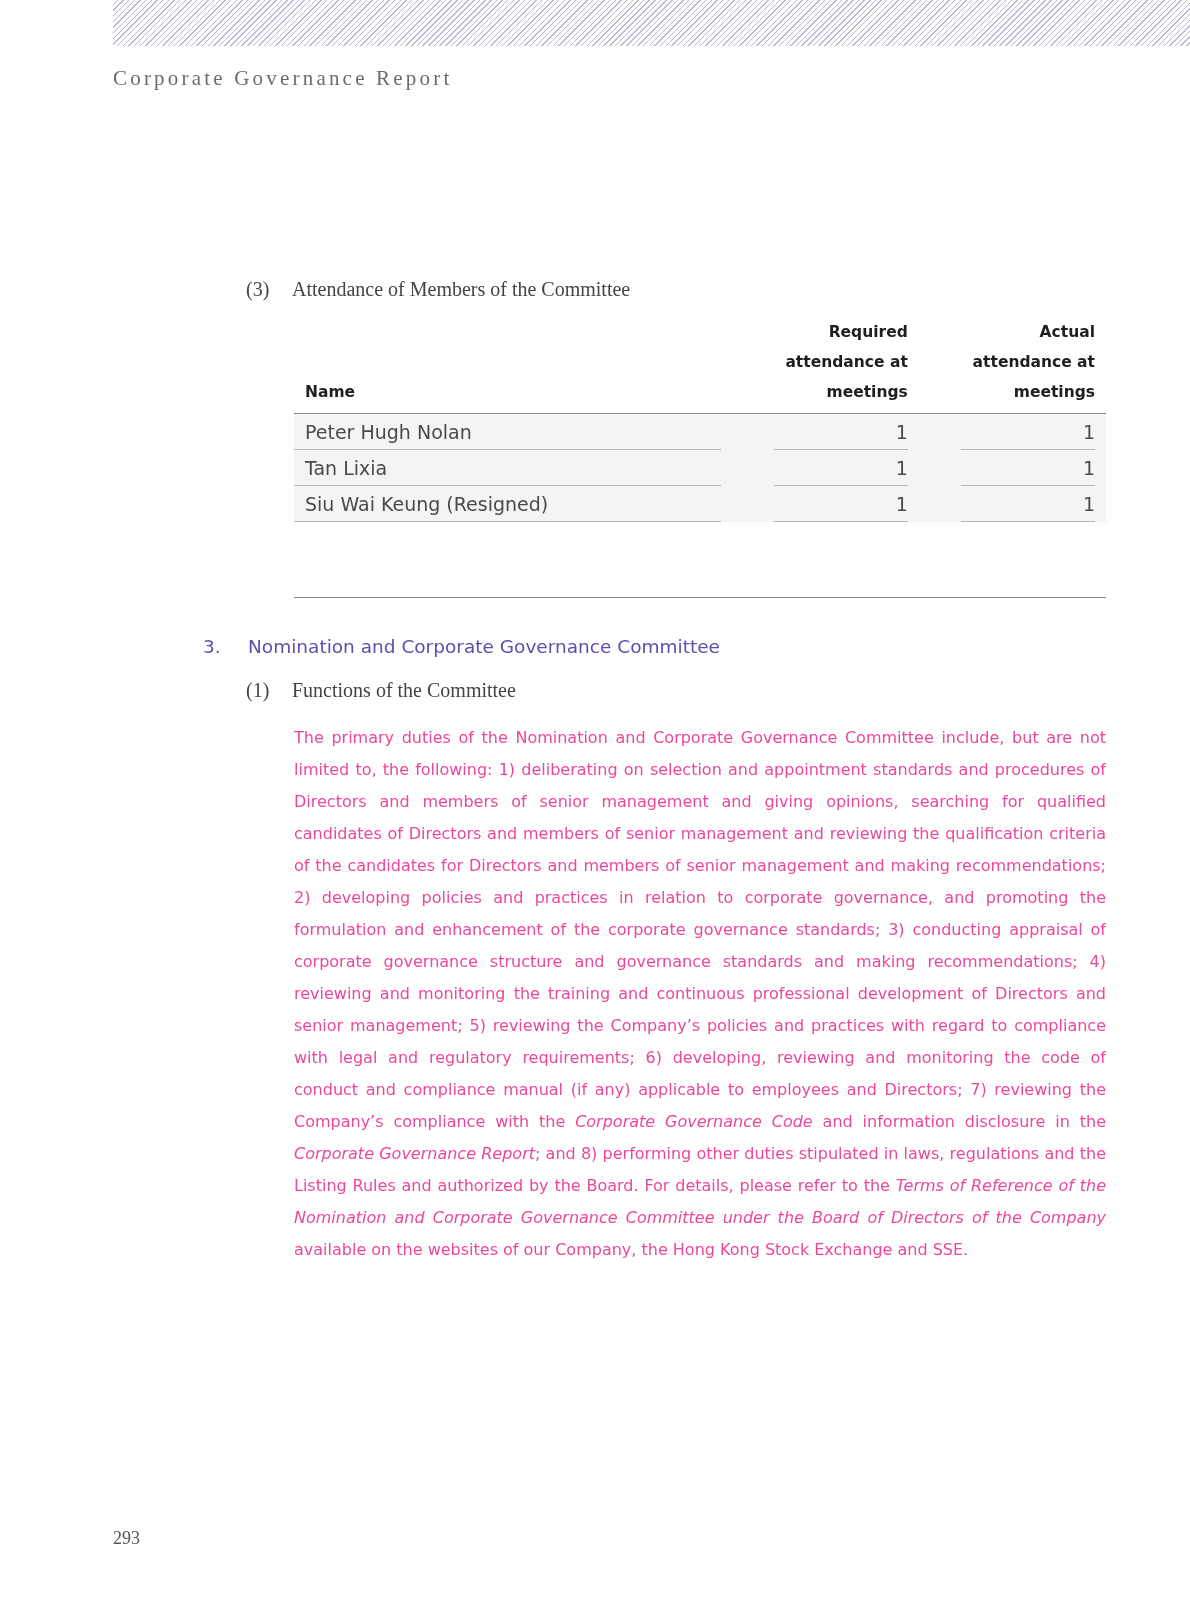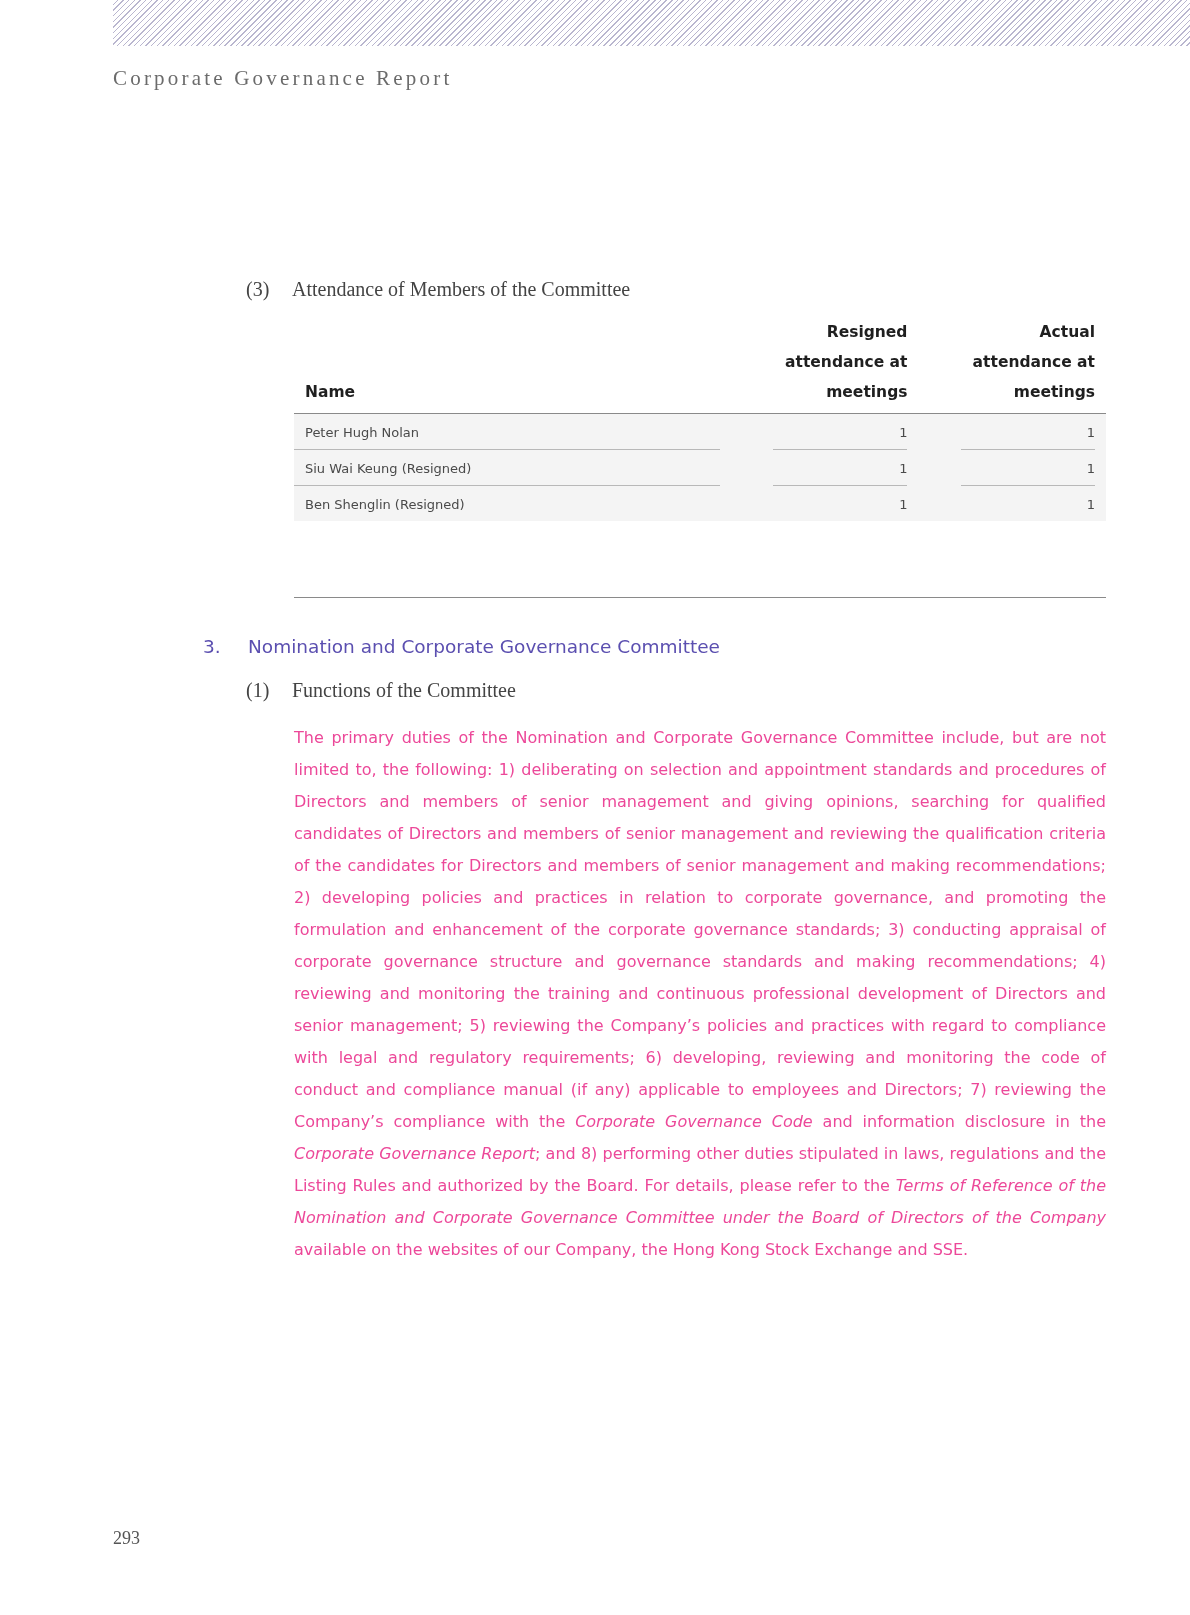--- a/index.html
+++ b/index.html
@@ -6,21 +6,21 @@
   body { width:1190px; height:1615px; position:relative; overflow:hidden; font-family:"DejaVu Sans", sans-serif; color:#3a3a3a; }
   .hatch { position:absolute; left:113px; top:0; width:1077px; height:46px;
     background: repeating-linear-gradient(135deg, #ffffff 0px, #ffffff 3px, #b9b6cf 3px, #b9b6cf 4px); }
   .running-head { position:absolute; left:113px; top:66px; font-family:"Liberation Serif", serif; font-size:21px; letter-spacing:3.2px; color:#6b6b6b; }
   .subhead { position:absolute; font-family:"Liberation Serif", serif; font-size:20px; color:#444; }
   .subhead .num { display:inline-block; width:46px; }
   table.att { position:absolute; left:294px; top:317px; width:812px; border-collapse:separate; border-spacing:0; font-size:15.5px; }
   table.att th { font-family:"DejaVu Sans", sans-serif; font-weight:bold; color:#1f1f1f; font-size:15.5px; line-height:30px; padding:0 11px 6px 11px; vertical-align:bottom; border-bottom:1.5px solid #8a8a8a; }
   table.att th.name { text-align:left; }
   table.att th.num { text-align:right; }
-  table.att td { background:#f4f4f4; height:35px; padding:0 11px; color:#4a4a4a; font-size:13px; }
+  table.att td { background:#f4f4f4; height:35px; padding:0 11px; color:#4a4a4a; font-size:19px; }
   table.att td.name { text-align:left; }
   table.att td.num { text-align:right; }
   td .cell { display:block; border-bottom:1px solid #b8b8b8; height:35px; line-height:37px; }
   td.name .cell { margin-left:-11px; padding-left:11px; }
   td.gap { padding:0; width:10px; }
   tr.last td .cell { border-bottom:none; }
   .table-bottom { position:absolute; left:294px; top:597px; width:812px; height:0; border-top:1.5px solid #8a8a8a; }
   .section { position:absolute; left:203px; top:636px; font-weight:normal; color:#5b4fb0; font-size:18.5px; }
   .section .num { display:inline-block; width:45px; }
   .para { position:absolute; left:294px; top:722px; width:812px; font-size:16px; line-height:32px; color:#ec4899; text-align:justify; text-align-last:left; }
@@ -36,21 +36,21 @@
 <div class="subhead" style="left:246px; top:278px;">
   <span class="num">(3)</span><span>Attendance of Members of the Committee</span>
 </div>
 
 <table class="att">
   <thead>
     <tr>
       <th class="name" style="width:450px;"><span>Name</span></th>
       <th style="padding:0; width:10px; border-bottom:1.5px solid #8a8a8a;"></th>
       <th class="num" style="width:138px;">
-        <div>Resigned</div>
+        <div>Required</div>
         <div>attendance at</div>
         <div>meetings</div>
       </th>
       <th style="padding:0; width:10px; border-bottom:1.5px solid #8a8a8a;"></th>
       <th class="num" style="width:138px;">
         <div>Actual</div>
         <div>attendance at</div>
         <div>meetings</div>
       </th>
     </tr>
@@ -64,34 +64,34 @@
       <td class="num">
           <span class="cell">1</span>
         </td>
       <td class="gap"></td>
       <td class="num">
           <span class="cell">1</span>
         </td>
     </tr>
     <tr>
       <td class="name">
-          <span class="cell">Siu Wai Keung (Resigned)</span>
+          <span class="cell">Tan Lixia</span>
         </td>
       <td class="gap"></td>
       <td class="num">
           <span class="cell">1</span>
         </td>
       <td class="gap"></td>
       <td class="num">
           <span class="cell">1</span>
         </td>
     </tr>
-    <tr class="last">
+    <tr>
       <td class="name">
-          <span class="cell">Ben Shenglin (Resigned)</span>
+          <span class="cell">Siu Wai Keung (Resigned)</span>
         </td>
       <td class="gap"></td>
       <td class="num">
           <span class="cell">1</span>
         </td>
       <td class="gap"></td>
       <td class="num">
           <span class="cell">1</span>
         </td>
     </tr>

